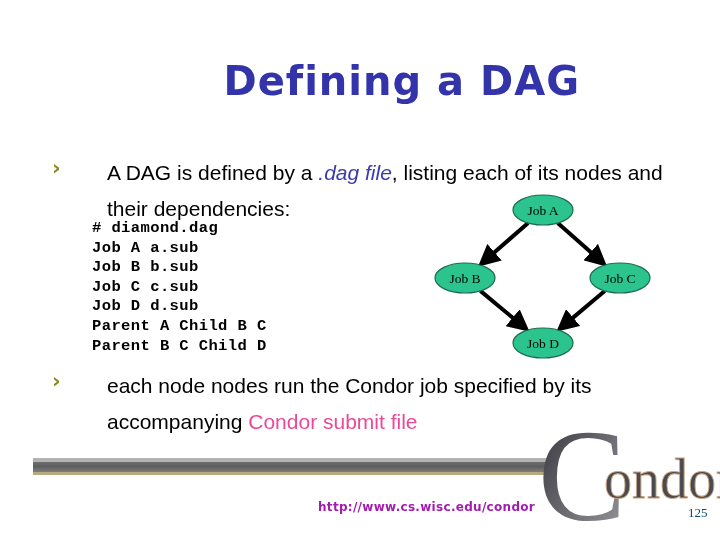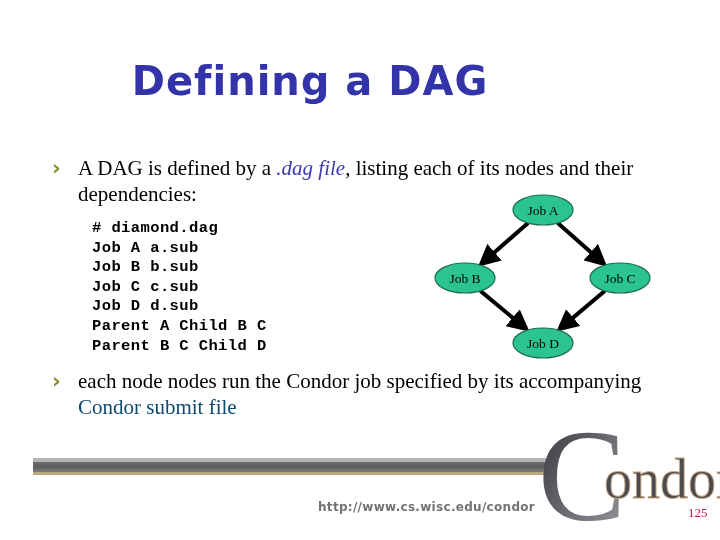--- a/index.html
+++ b/index.html
@@ -15,57 +15,57 @@
     overflow: hidden;
     font-family: "Liberation Sans", sans-serif;
   }
 
   
   #title {
     position: absolute;
     left: 0;
     top: 58px;
     width: 580px;
-    text-align: center;
+    text-align: right;
     font-family: "DejaVu Sans", sans-serif;
     font-weight: bold;
     font-size: 40px;
     letter-spacing: 1px;
     color: #3333aa;
     white-space: nowrap;
-    padding-left: 20px;
   }
 
   
   .bullet-row {
     position: absolute;
     display: flex;
     align-items: flex-start;
   }
   .bullet-mark {
     font-family: "DejaVu Sans", sans-serif;
     font-size: 21px;
     font-weight: bold;
     line-height: 26px;
     color: #8a8a2a;
     width: 26px;
     flex: 0 0 26px;
   }
   .bullet-text {
-    font-family: Liberation Serif, serif;
+    font-family: Liberation Sans, sans-serif;
     font-size: 21px;
-    line-height: 26px;
+    line-height: 36px;
     color: #000000;
+    margin-left: 29px;
   }
   .blue-ital {
     color: #3b3bb0;
     font-style: italic;
   }
   .blue-plain {
-    color: #0c4a6e;
+    color: #ec4899;
   }
 
   #bullet1 { left: 52px; top: 155px; width: 620px; }
   #bullet2 { left: 52px; top: 368px; width: 620px; }
 
   
   #code {
     position: absolute;
     left: 92px;
     top: 219px;
@@ -120,31 +120,31 @@
   #logo svg { display: block; }
 
   
   #url {
     position: absolute;
     left: 318px;
     top: 500px;
     font-family: "DejaVu Sans", sans-serif;
     font-weight: bold;
     font-size: 12px;
-    color: #737373;
+    color: #a21caf;
     letter-spacing: 0.3px;
     white-space: nowrap;
   }
   #pagenum {
     position: absolute;
     left: 688px;
     top: 505px;
     font-family: "Liberation Serif", serif;
     font-size: 13px;
-    color: #be185d;
+    color: #0c4a6e;
     text-align: center;
   }
 </style>
 </head>
 <body>
 
 <div id="slide">
 
   <div id="title">Defining a DAG</div>
 

